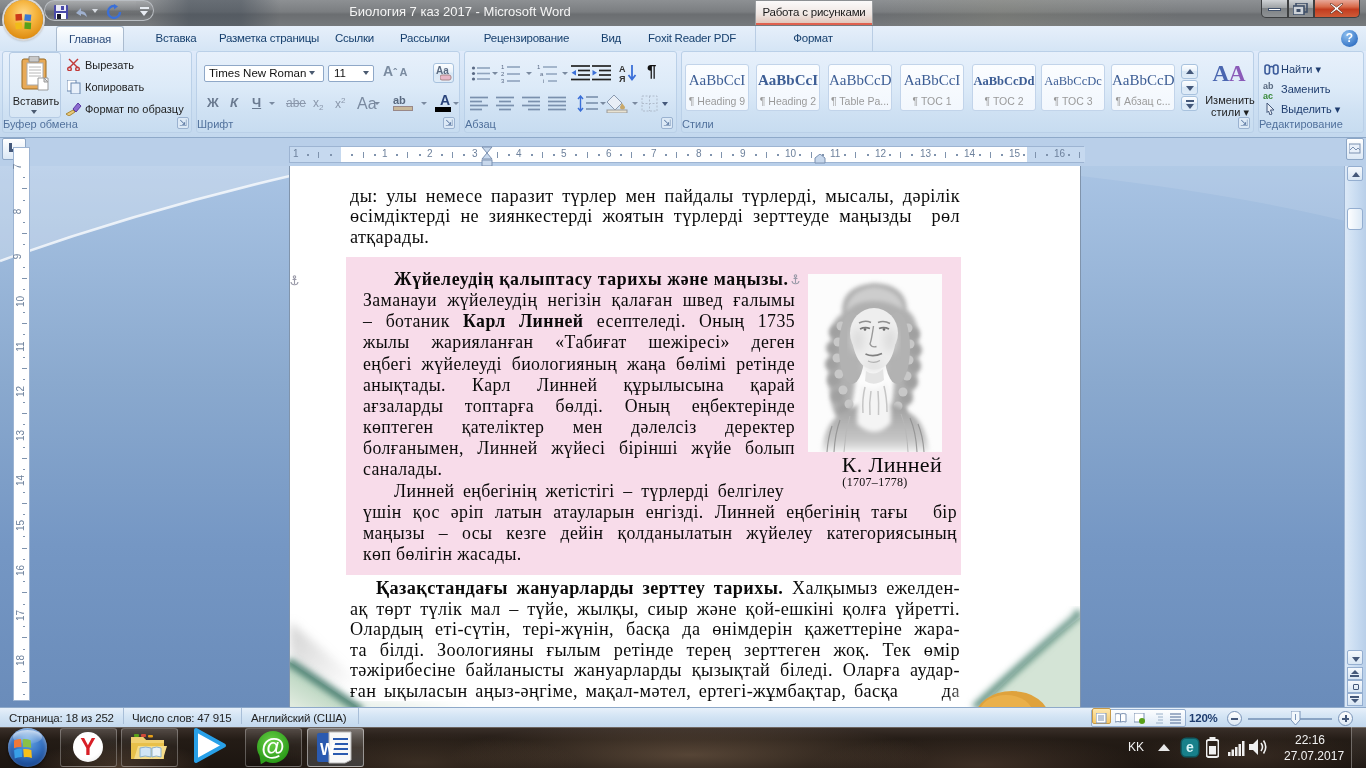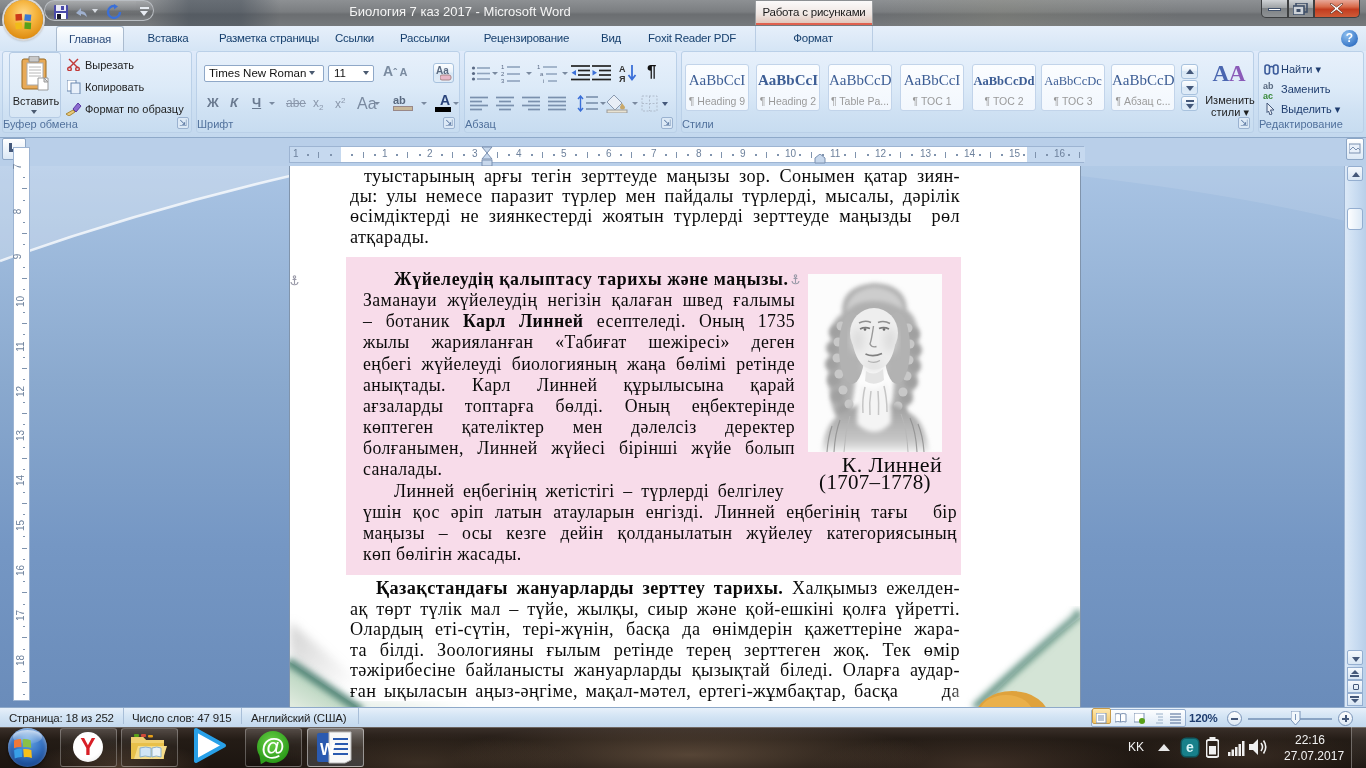--- a/index.html
+++ b/index.html
@@ -115,21 +115,21 @@
       <path d="M10.5 2.5 h6.5 v6.5 h-6.5 z" fill="#3a7ad4" transform="rotate(6 14 6)"></path>
       <path d="M1.5 10.5 h6.5 v6.5 h-6.5 z" fill="#f0bc18" transform="rotate(-6 5 14)"></path>
       <path d="M10.5 10.5 h6.5 v6.5 h-6.5 z" fill="#58a018" transform="rotate(4 14 14)"></path>
       </g>
     </svg>
   </div>
   <div class="abs" id="tabrow">
     <div class="abs ctxsep" style="left:755px;top:0px;height:25px;"></div>
     <div class="abs ctxsep" style="left:872px;top:0px;height:25px;"></div>
     <div class="abs" id="tab-active">Главная</div>
-    <div class="abs tab" style="left:146px;width:44px;">Вставка</div>
+    <div class="abs tab" style="left:154px;width:44px;">Вставка</div>
     <div class="abs tab" style="left:219px;width:85px;">Разметка страницы</div>
     <div class="abs tab" style="left:335px;width:36px;">Ссылки</div>
     <div class="abs tab" style="left:400px;width:49px;">Рассылки</div>
     <div class="abs tab" style="left:481px;width:91px;">Рецензирование</div>
     <div class="abs tab" style="left:600px;width:22px;">Вид</div>
     <div class="abs tab" style="left:648px;width:88px;">Foxit Reader PDF</div>
     <div class="abs tab" style="left:792px;width:42px;">Формат</div>
   </div>
   <div class="abs" id="helpbtn">?</div>
   <div class="abs" id="ribbon">
@@ -489,21 +489,20 @@
           <path d="M1 8 L4 5 L7 8 L9 6 L11 8" stroke="#7a90b0" fill="none"></path>
         </svg></div>
   </div>
   <div class="abs" id="docarea">
     <svg class="abs" style="left:0;top:0" width="1366" height="541" viewBox="0 0 1366 541">
       <path d="M0 95 Q140 45 290 10 L460 0 L0 0 Z" fill="rgba(255,255,255,0.26)"></path>
       <path d="M0 95 Q140 45 290 10" stroke="rgba(255,255,255,0.75)" stroke-width="2.5" fill="none"></path>
       <path d="M1080 10 Q1250 30 1366 60 L1366 0 L1080 0 Z" fill="rgba(255,255,255,0.10)"></path>
     </svg>
     <div class="abs" id="page">
-  <div class="dline just" style="left:74px;top:0px;width:596px;">туыстарының арғы тегін зерттеуде маңызы зор. Сонымен қатар зиян-</div>
   <div class="dline just" style="left:60px;top:20.2px;width:610px;">ды: улы немесе паразит түрлер мен пайдалы түрлерді, мысалы, дәрілік</div>
   <div class="dline just" style="left:60px;top:40.4px;width:610px;">өсімдіктерді не зиянкестерді жоятын түрлерді зерттеуде маңызды <span style="margin-left:10px">рөл</span></div>
   <div class="dline" style="left:60px;top:60.6px;width:610px;">атқарады.</div>
   <div id="pinkbox"></div>
   <div class="bline" style="left:104px;top:103.0px;width:401px;letter-spacing:0.62px;"><b>Жүйелеудің қалыптасу тарихы және маңызы.</b></div>
   <div class="bline just" style="left:73px;top:124.2px;width:432px;">Заманауи жүйелеудің негізін қалаған швед ғалымы</div>
   <div class="bline just" style="left:73px;top:145.3px;width:432px;">– ботаник <b>Карл Линней</b> есептеледі. Оның 1735</div>
   <div class="bline just" style="left:73px;top:166.4px;width:432px;">жылы жарияланған «Табиғат шежіресі» деген</div>
   <div class="bline just" style="left:73px;top:187.6px;width:432px;">еңбегі жүйелеуді биологияның жаңа бөлімі ретінде</div>
   <div class="bline just" style="left:73px;top:208.8px;width:432px;">анықтады. Карл Линней құрылысына қарай</div>
@@ -599,21 +598,21 @@
               <path d="M32 146 q-5 14 -6 32"></path>
               <path d="M110 150 q5 12 6 28"></path>
               <path d="M102 144 q6 14 7 34"></path>
  </g>
  <g stroke="#b8b8b8" stroke-width="1" fill="none">
   <path d="M42 142 q-5 16 -6 36"></path>
               <path d="M93 140 q6 16 7 38"></path>
  </g>
 </svg></div>
   <div class="dline" style="left:518px;top:289px;width:134px;text-align:right;font-size:22px;letter-spacing:0.3px;">К. Линней</div>
-  <div class="dline" style="left:518px;top:306px;width:134px;text-align:center;font-size:21px;letter-spacing:0.3px;">(1707–1778)</div>
+  <div class="dline" style="left:518px;top:306px;width:134px;text-align:center;font-size:12px;letter-spacing:0.3px;">(1707–1778)</div>
   <svg class="abs" style="left:0px;top:109px" width="9" height="11" viewBox="0 0 9 11">
           <g stroke="#9a9aa8" stroke-width="1.1" fill="none">
             <circle cx="4.5" cy="2" r="1.2"></circle>
             <line x1="4.5" y1="3" x2="4.5" y2="9"></line>
             <line x1="2.5" y1="4.5" x2="6.5" y2="4.5"></line>
             <path d="M1 7 Q1.5 10 4.5 9.8 Q7.5 10 8 7"></path>
           </g>
         </svg>
   <svg class="abs" style="left:501px;top:108px" width="9" height="11" viewBox="0 0 9 11">
           <g stroke="#9a9aa8" stroke-width="1.1" fill="none">

